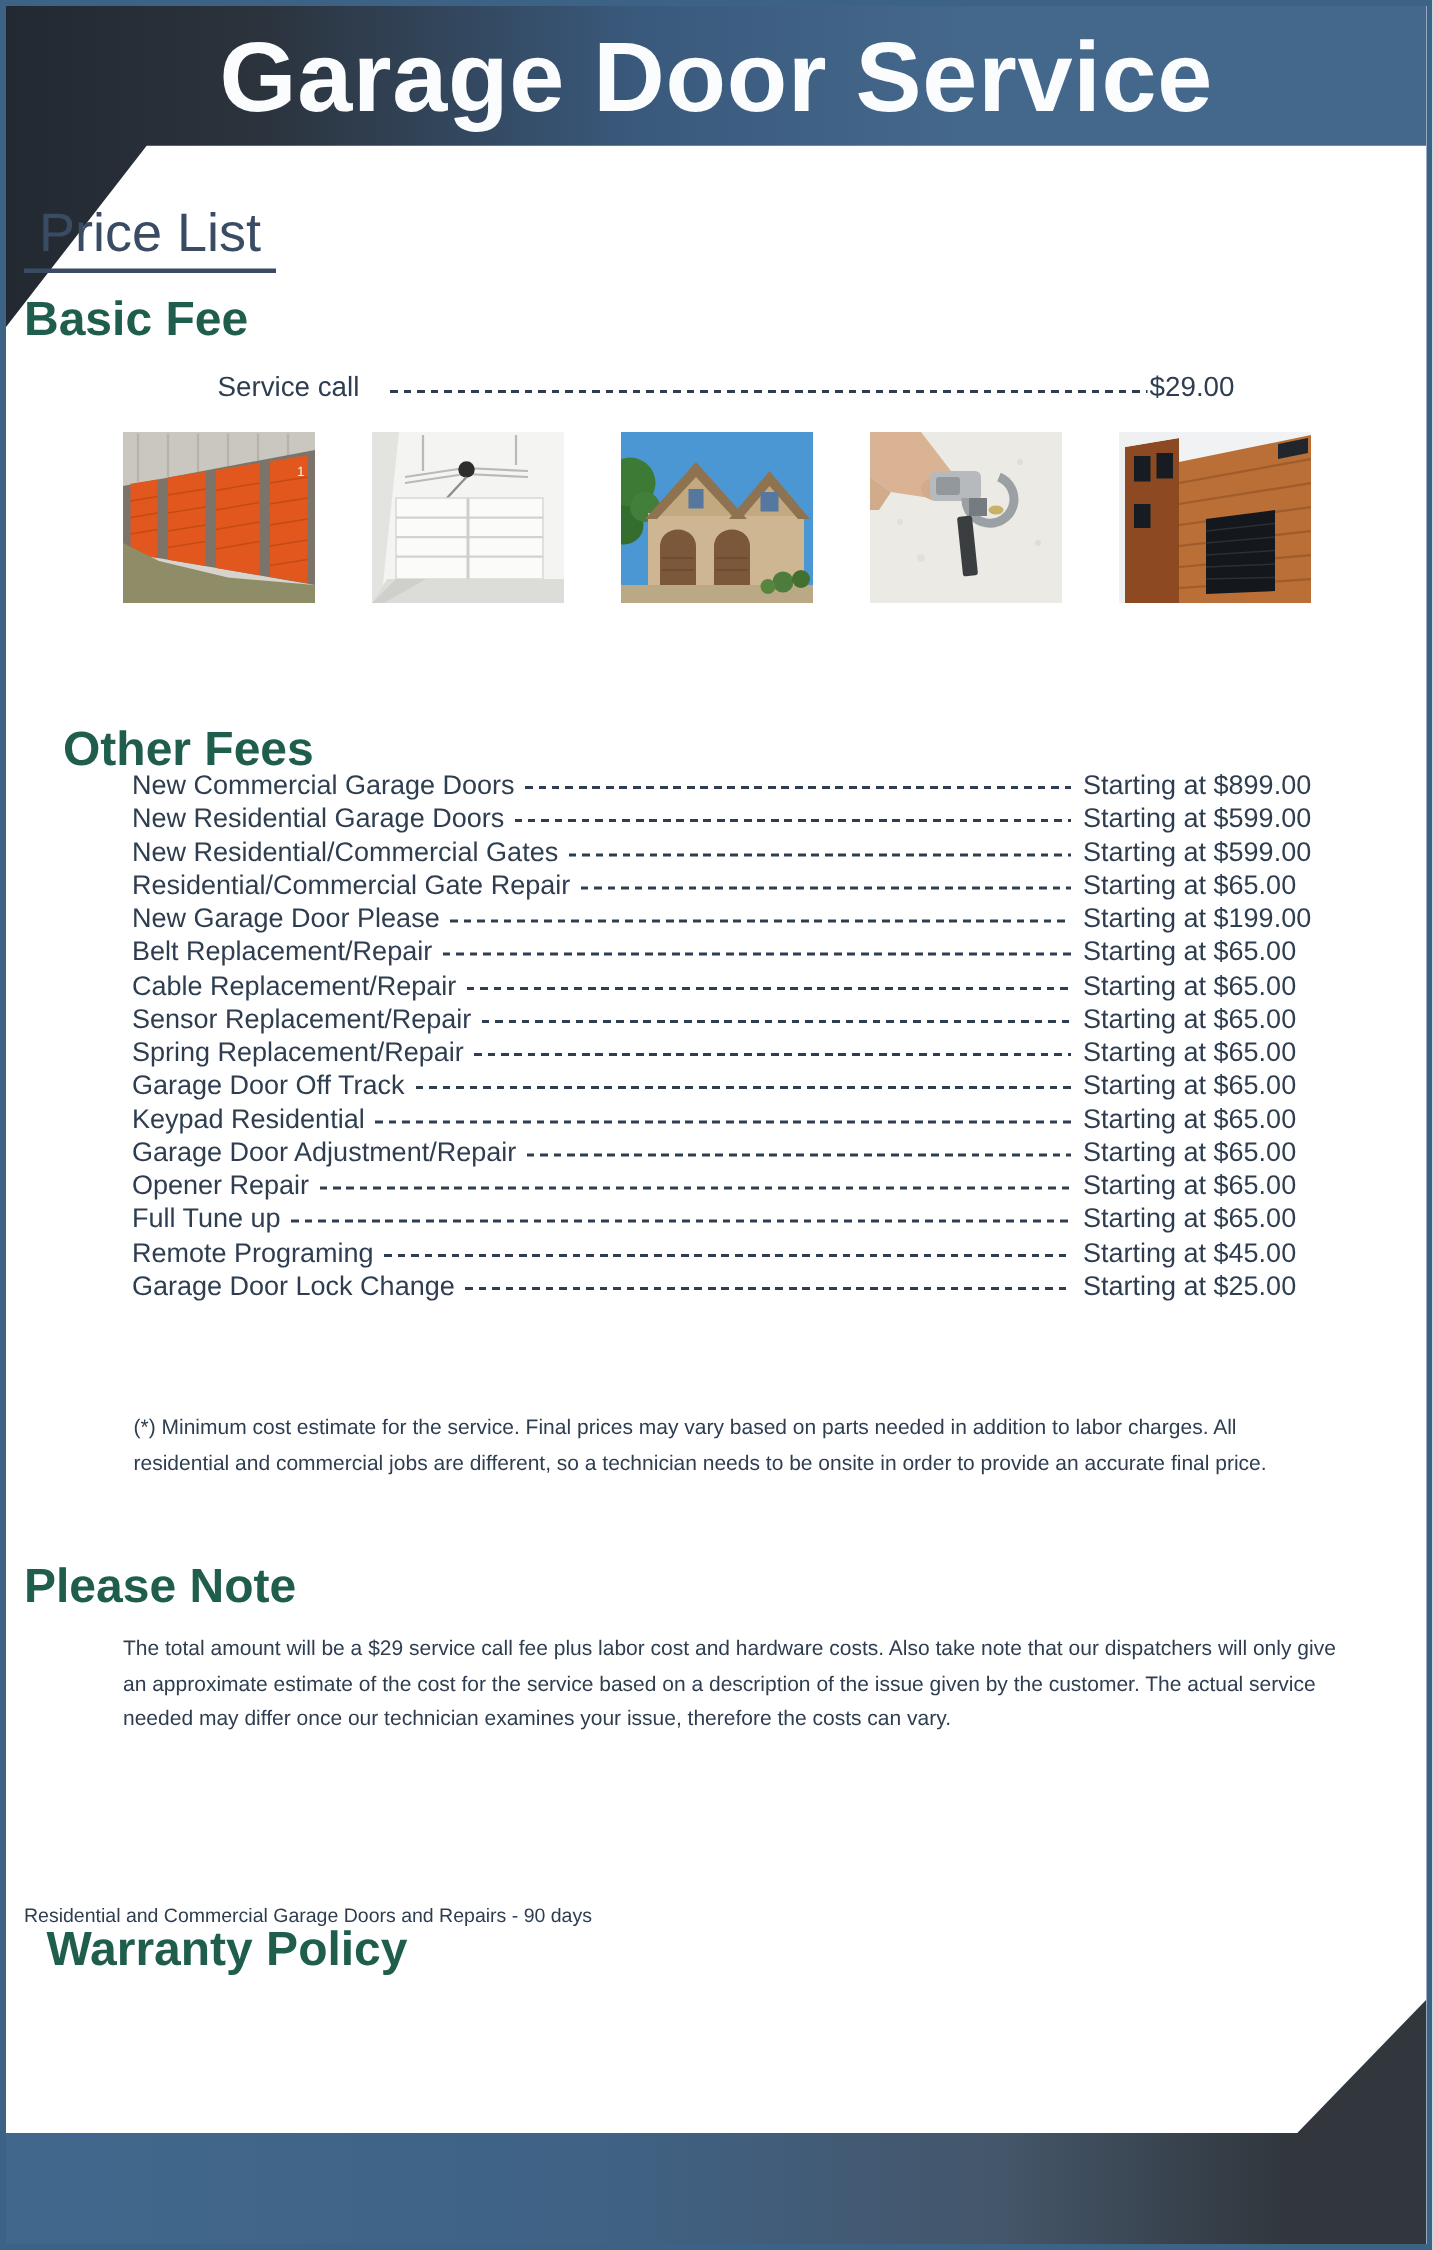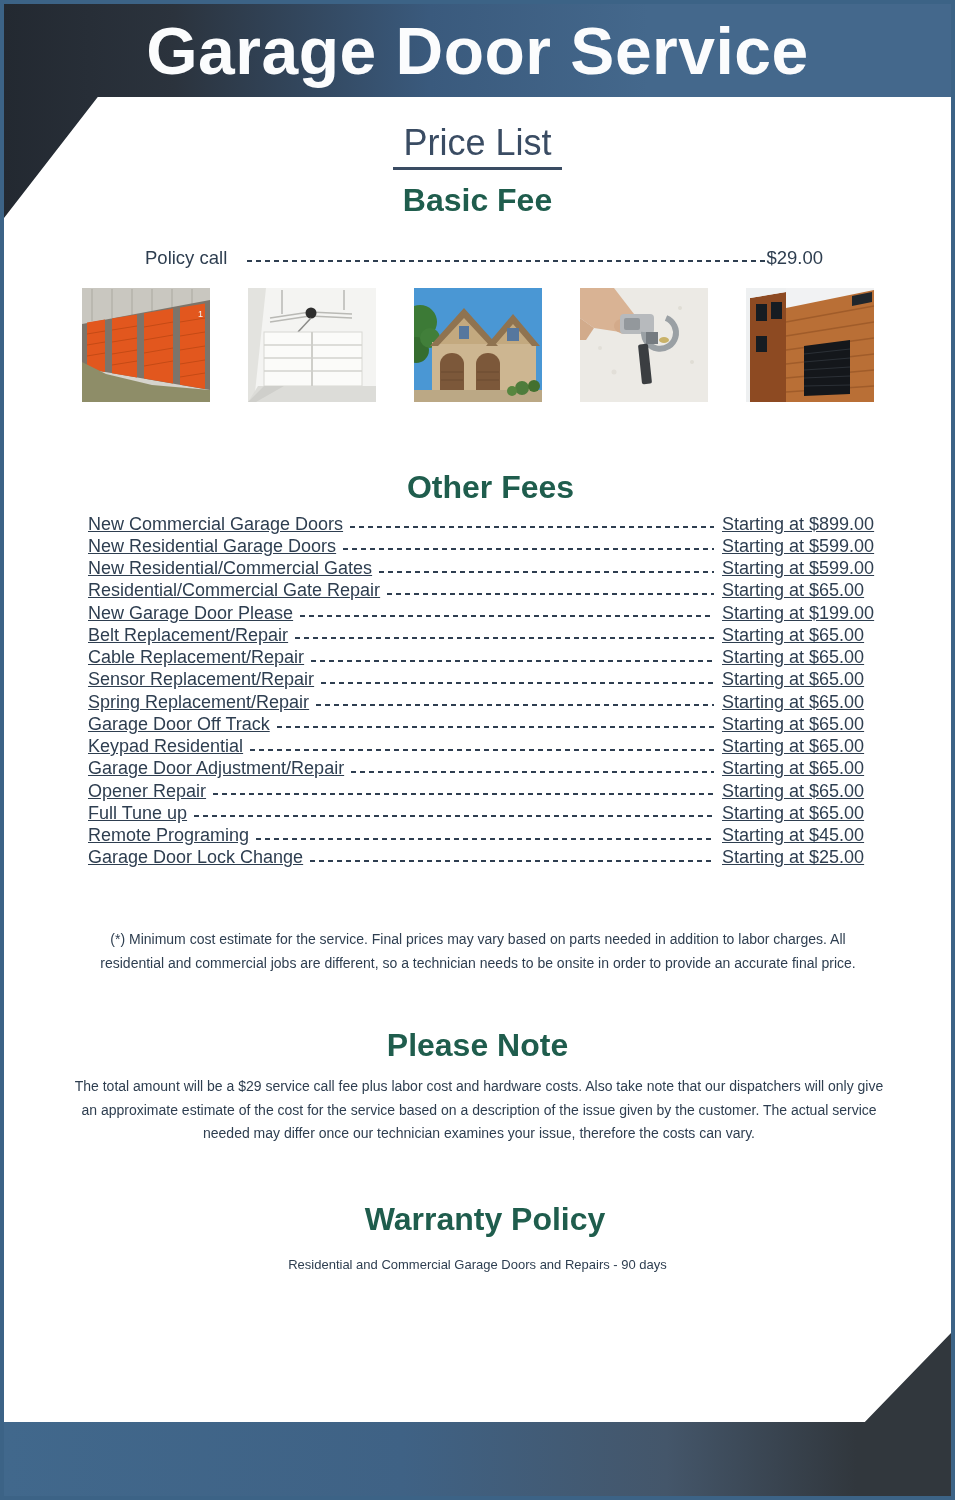--- a/index.html
+++ b/index.html
@@ -26,41 +26,41 @@
     position:absolute; top:21px; left:0; right:0; margin:0;
     text-align:center; font-size:66px; line-height:52px; font-weight:bold;
     color:var(--title_white,#fbfcfd); letter-spacing:.5px;
   }
   .footer-shape{
     position:absolute; bottom:0; left:0; width:947px; height:163px;
     clip-path:polygon(0 54.6%,90.9% 54.6%,100% 0,100% 100%,0 100%);
     background:linear-gradient(90deg,var(--footer_blue,#41688c) 0%,#3f6285 42%,#44566a 70%,var(--footer_dark,#31373d) 90%,var(--footer_dark,#31373d) 100%);
   }
   
-  .section{position:absolute; left:0; right:0; text-align:center; margin:0;}
+  .section{position:absolute; left:0; right:0; text-align:left; margin:12px;}
   .doc-subtitle{top:120px; font-size:36px; line-height:38px; font-weight:400; color:var(--subtitle_slate,#3a4c63);}
   .doc-subtitle .underlined{display:inline-block; padding:0 10px 5px; border-bottom:3px solid currentColor;}
   .green-heading{font-size:32px; line-height:30px; font-weight:bold; color:var(--accent_green,#1f5d4d);}
   #basic-fee-heading{top:181px;}
   #other-fees-heading{top:468px;padding-left:26px;}
   #please-note-heading{top:1026px;}
-  #warranty-heading{top:1200px;padding-left:15px;}
+  #warranty-heading{top:1268px;padding-left:15px;}
 
   
   .price-row{display:flex; align-items:center; white-space:nowrap;}
   .dashes{flex:1 1 auto; position:relative; height:1em; margin:0 8px 0 7px;}
   .dashes::before{
     content:""; position:absolute; left:0; right:0; top:calc(50% + 2px); height:2px;
     background:repeating-linear-gradient(90deg,var(--text_slate,#2e3e50) 0 5px,transparent 5px 9px);
   }
   #service-row{position:absolute; top:243px; left:141px; width:678px; font-size:18.5px;}
   #service-row .dashes{margin:0 1px 0 20px;}
 
   #fee-list{position:absolute; top:509px; left:84px; width:796px;}
-  .fee-row{display:flex; align-items:center; height:22.25px; font-size:18px; white-space:nowrap;text-decoration:underline;}
+  .fee-row{display:flex; align-items:flex-start; height:22.25px; font-size:18px; white-space:nowrap;}
   .fee-price{width:162px; flex:0 0 auto;}
 
   
   #photo-strip{position:absolute; top:284px; left:0; right:0; display:flex; justify-content:center; gap:38px;}
   #photo-strip figure{margin:0; width:128px; height:114px;}
   #photo-strip svg{display:block; width:128px; height:114px;}
 
   
   .para{font-size:14px; line-height:23.5px;}
   #footnote{top:924px; left:73px; right:auto; width:802px;}
@@ -76,21 +76,21 @@
     <h1 class="page-title">Garage Door Service</h1>
   </div>
 
   <h2 class="section doc-subtitle">
     <span class="underlined">Price List</span>
   </h2>
 
   <h3 class="section green-heading" id="basic-fee-heading">Basic Fee</h3>
 
   <div class="price-row" id="service-row">
-    <span class="fee-label">Policy call</span>
+    <span class="fee-label">Service call</span>
     <span class="dashes"></span>
     <span>$29.00</span>
   </div>
 
   <div id="photo-strip">
 
     <figure>
       <svg viewBox="0 0 128 114">
         <rect width="128" height="114" fill="#d6d4cd"></rect>
         <polygon points="0,0 128,0 128,14 0,36" fill="#c9c7c0"></polygon>

